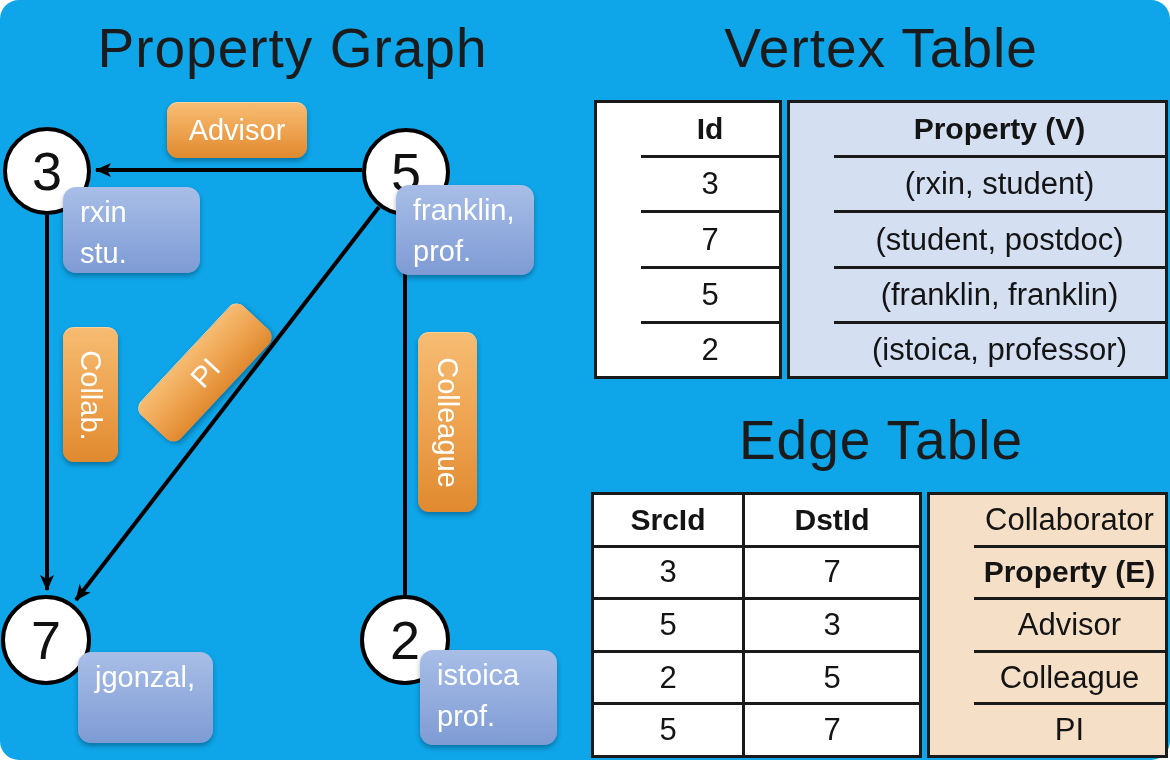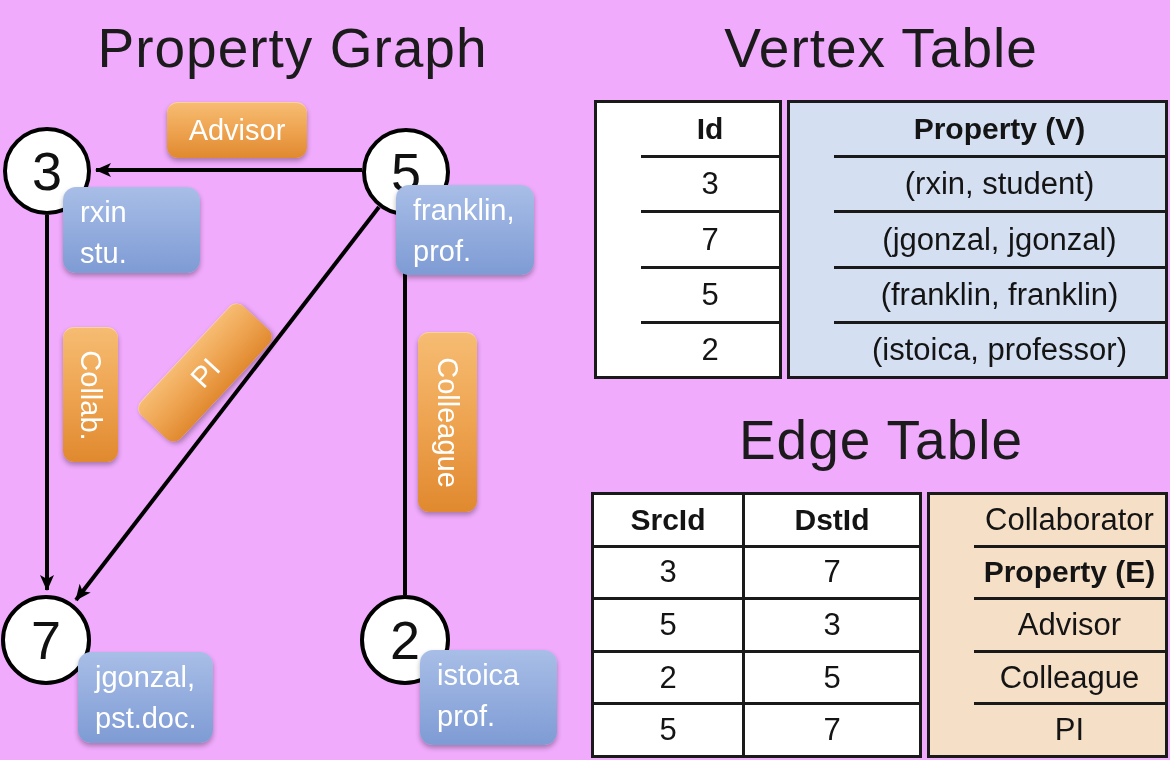--- a/index.html
+++ b/index.html
@@ -5,21 +5,21 @@
   :root{
     --orange-top:#f6bc72; --orange-mid:#eda14d; --orange-bot:#e0892f;
     --blue-top:#a8bee7; --blue-bot:#7e9bd4;
     --vcell:#d4dff2; --ecell:#f6dfc7;
     --line:#000000; --border:#1a1a1a; --ink:#141414; --label-ink:#ffffff;
   }
   *{margin:0;padding:0;box-sizing:border-box;}
   html,body{width:1170px;height:760px;background:#ffffff;overflow:hidden;
     font-family:"Liberation Sans",sans-serif;color:var(--ink);}
   .abs{position:absolute;}
-  #stage{position:relative;width:1170px;height:760px;background:#f0abfc;}
+  #stage{position:relative;width:1170px;height:760px;background:#0ea5e9;border-radius:19px;}
 
   
   .big-title{font-size:55px;font-weight:400;letter-spacing:1px;color:#1b1b1b;
     text-align:center;white-space:nowrap;}
   #pg-title{left:0;top:16px;width:585px;}
   #vt-title{left:594px;top:16px;width:574px;}
   #et-title{left:594px;top:408px;width:574px;}
 
   
   .node{border:4px solid var(--line);border-radius:50%;background:#fff;
@@ -125,41 +125,40 @@
   <div class="abs vlabel" id="vlabel-rxin">
     <div>rxin</div>
     <div>stu.</div>
   </div>
   <div class="abs vlabel" id="vlabel-franklin">
     <div>franklin,</div>
     <div>prof.</div>
   </div>
   <div class="abs vlabel" id="vlabel-jgonzal">
     <div>jgonzal,</div>
-    <div>pst.doc.</div>
   </div>
   <div class="abs vlabel" id="vlabel-istoica">
     <div>istoica</div>
     <div>prof.</div>
   </div>
 
   <div class="abs big-title" id="vt-title">Vertex Table</div>
 
   <div class="abs tablewrap" id="vertex-table">
     <div class="tcol" id="vt-idcol">
       <div class="cell hdr">Id</div>
       <div class="cell">3</div>
       <div class="cell">7</div>
       <div class="cell">5</div>
       <div class="cell">2</div>
     </div>
     <div class="tcol" id="vt-propcol">
       <div class="cell hdr">Property (V)</div>
       <div class="cell">(rxin, student)</div>
-      <div class="cell">(jgonzal, jgonzal)</div>
+      <div class="cell">(student, postdoc)</div>
       <div class="cell">(franklin, franklin)</div>
       <div class="cell">(istoica, professor)</div>
     </div>
   </div>
 
   <div class="abs big-title" id="et-title">Edge Table</div>
 
   <div class="abs tablewrap" id="edge-table">
     <div class="tcol" id="et-idcols">
       <div class="trow">

